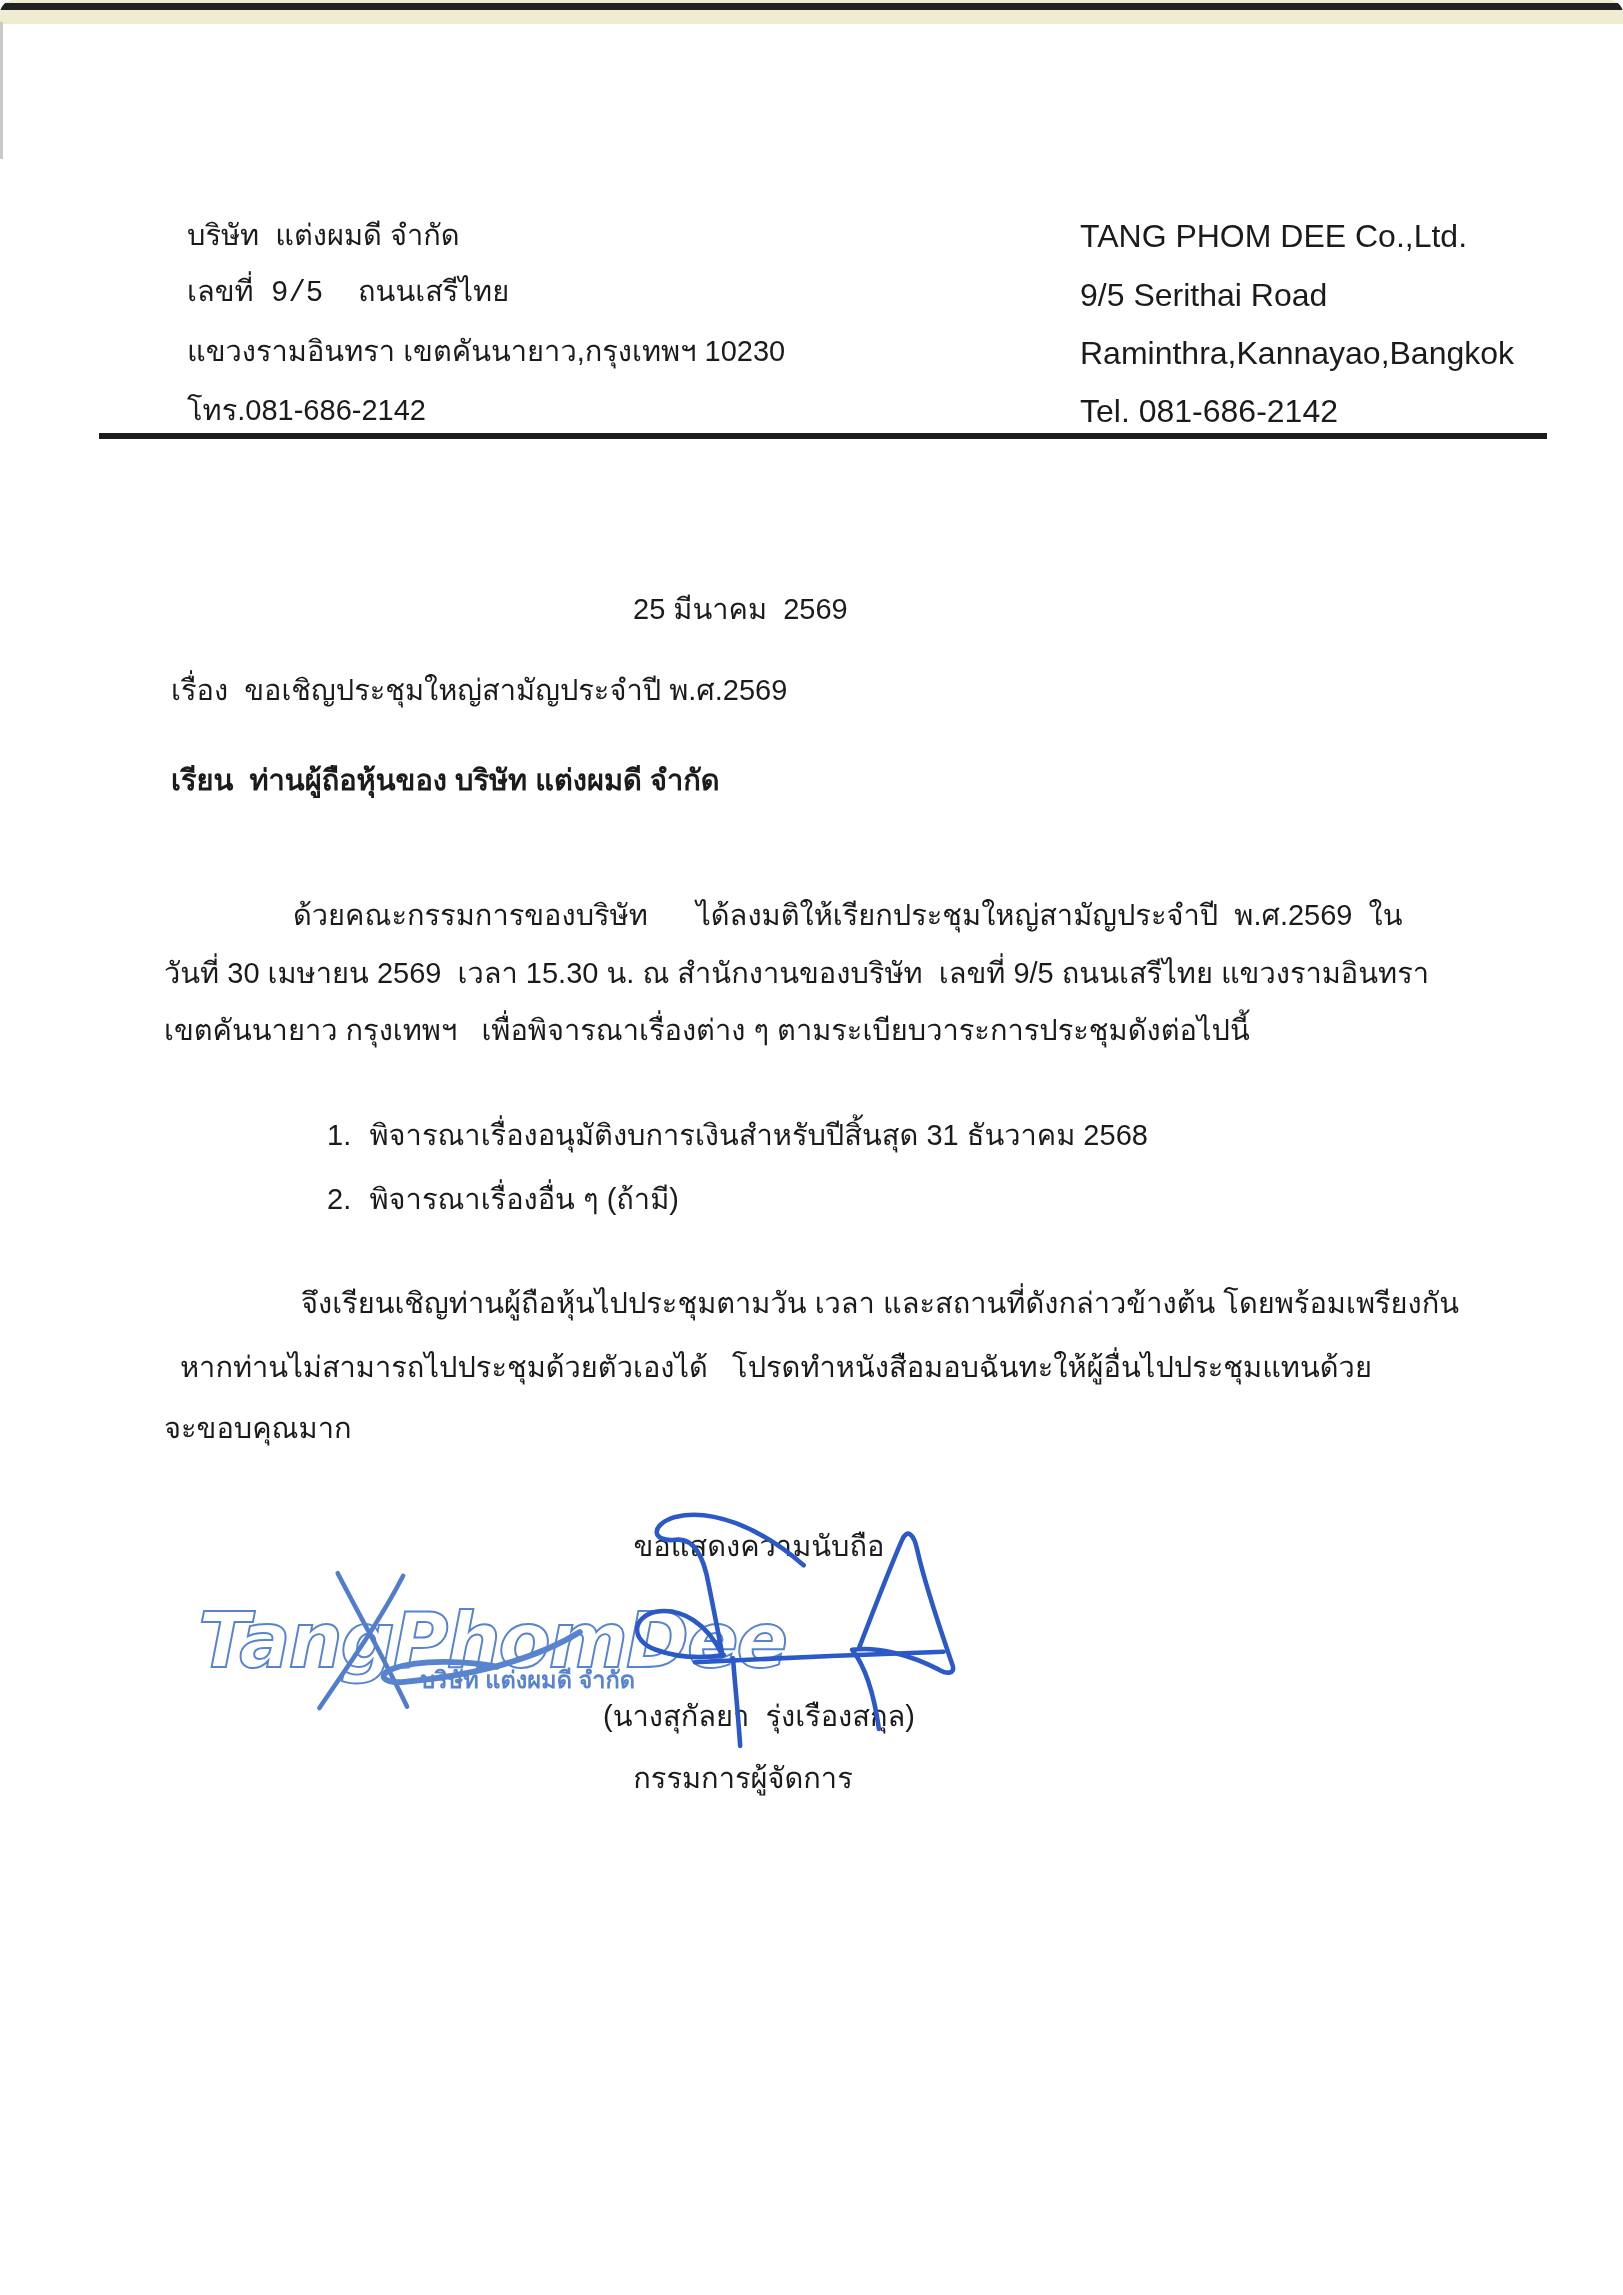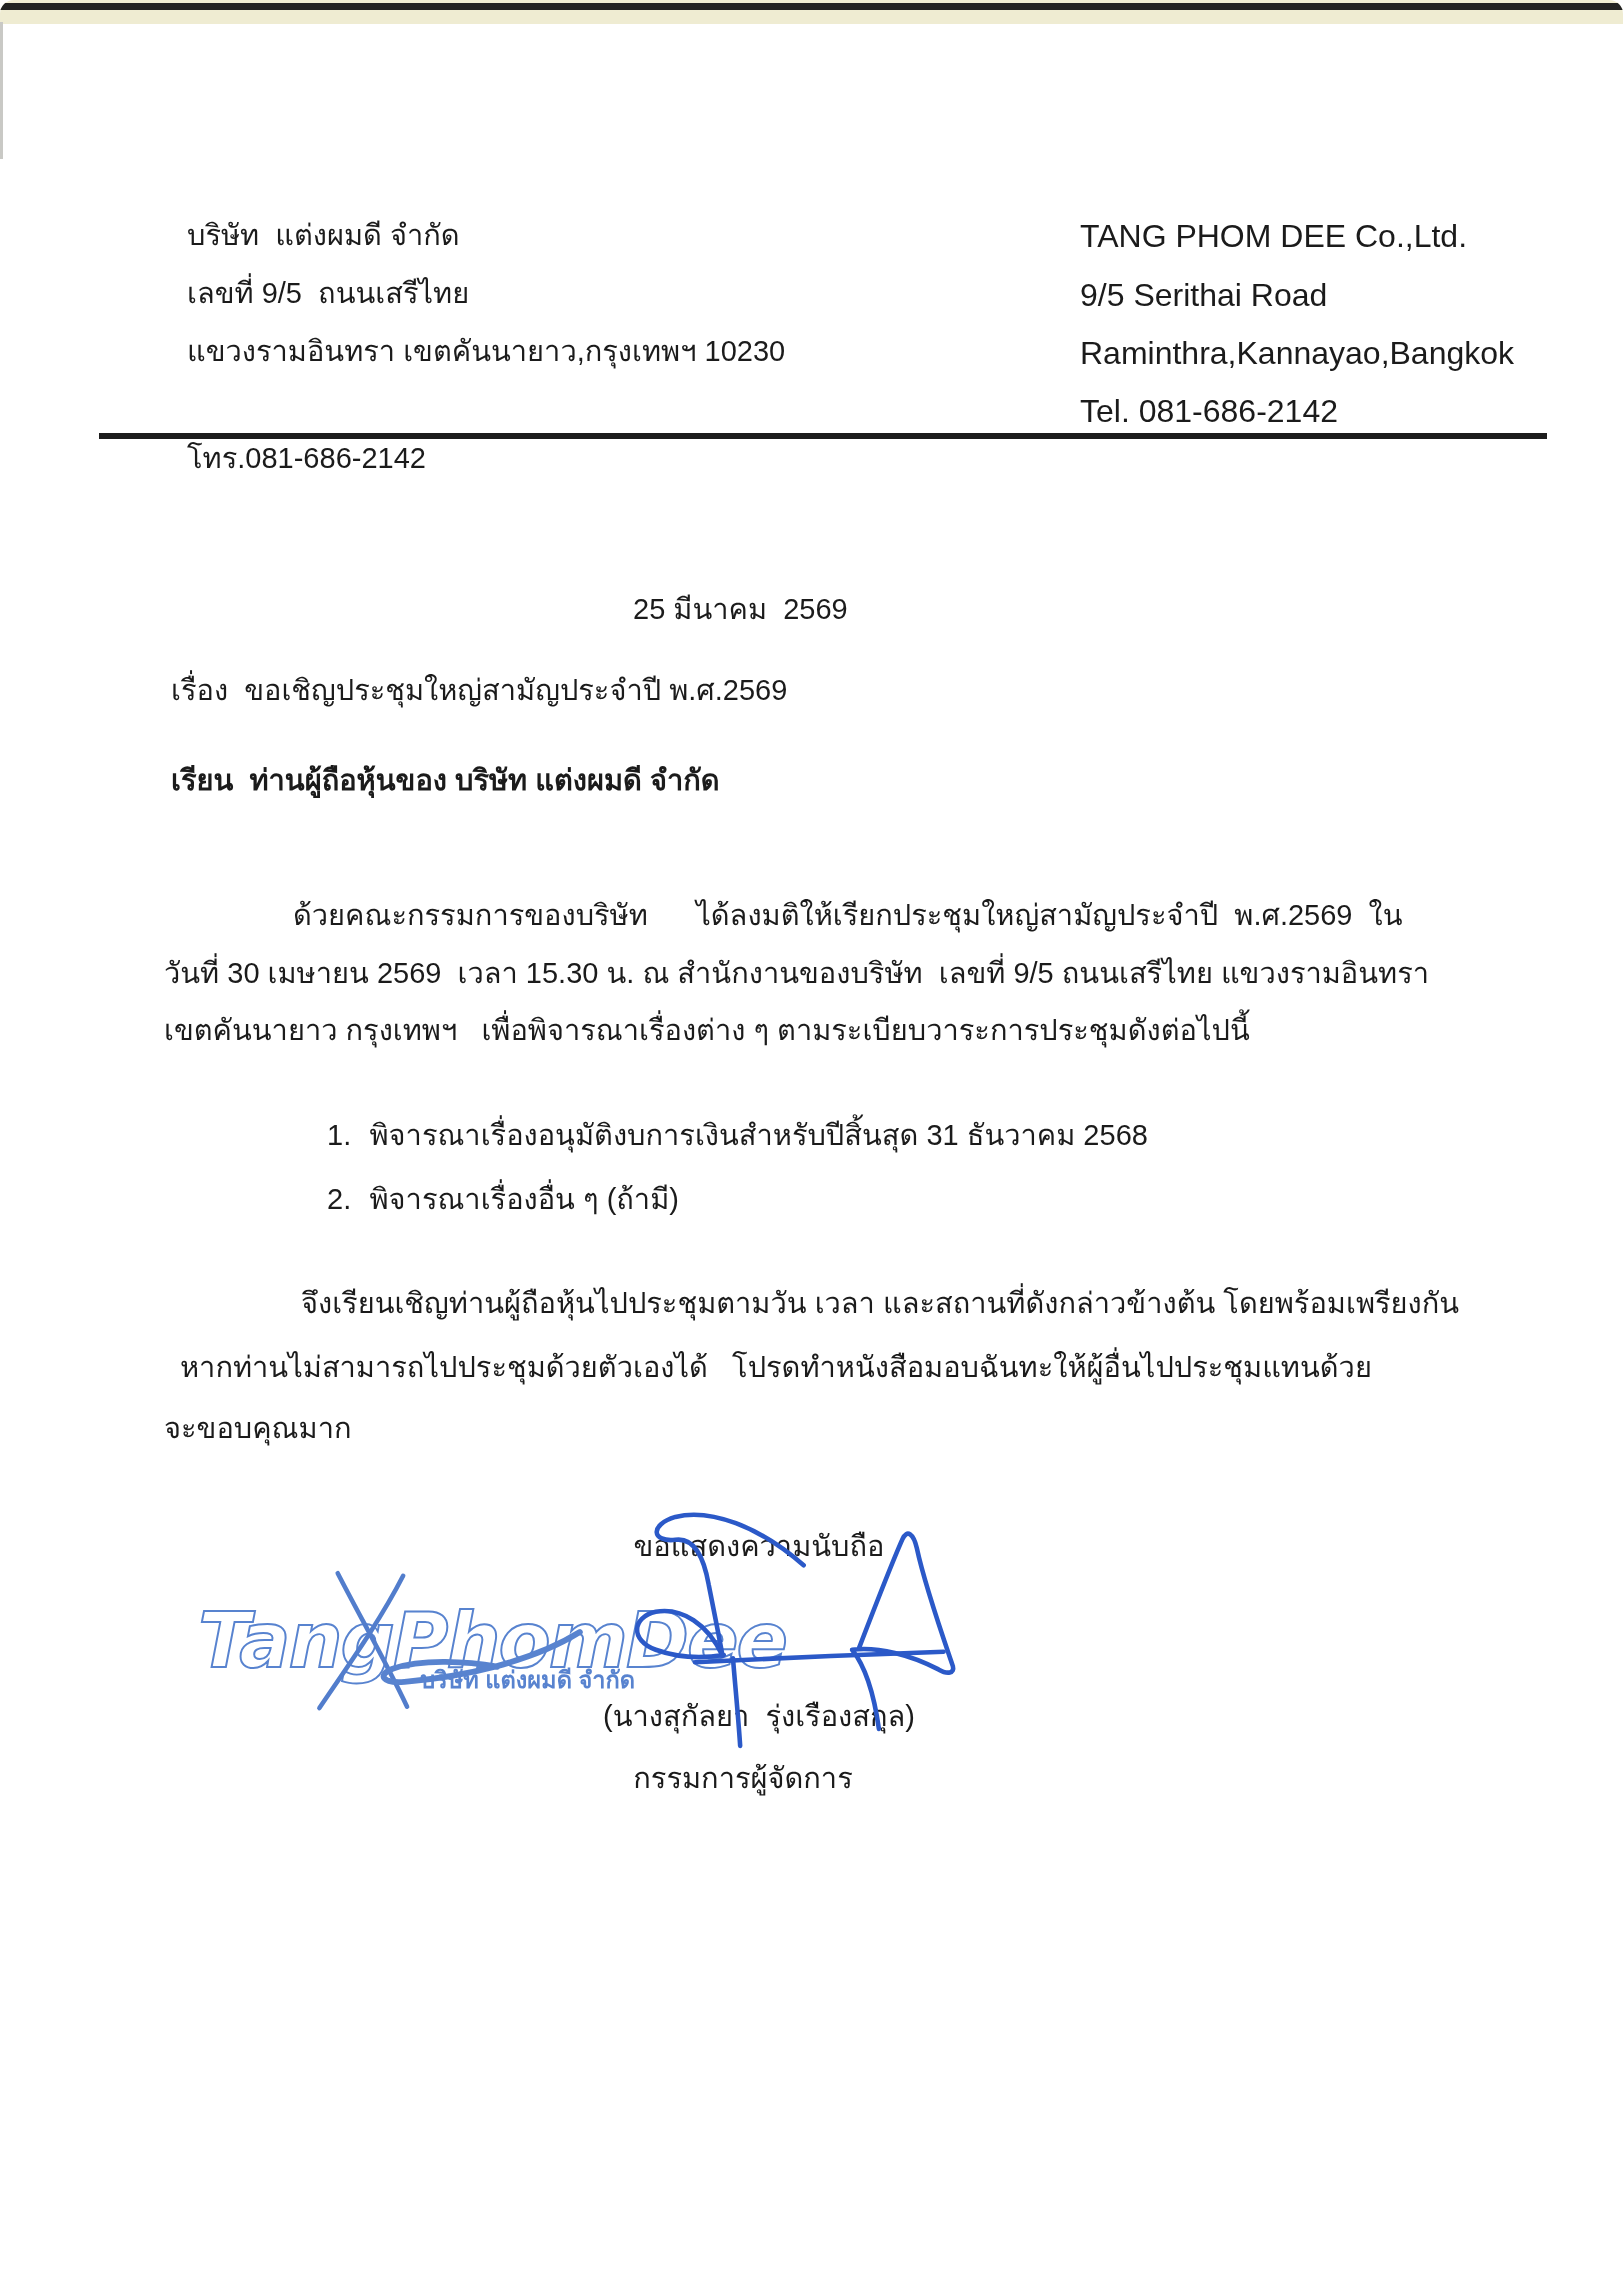--- a/index.html
+++ b/index.html
@@ -25,23 +25,23 @@
 </head>
 <body>
 
 <div class="page">
 
   <div class="scan-band"></div>
   <div class="scan-line"></div>
   <div class="edge-sliver"></div>
 
   <div class="abs thai" style="left:187px;top:218px;">บริษัท  แต่งผมดี จำกัด</div>
-  <div class="abs thai" style="left:187px;top:276px;">เลขที่ 9/5  ถนนเสรีไทย</div>
+  <div class="abs thai" style="left:187px;top:276px;font-family:Liberation Mono, monospace;">เลขที่ 9/5  ถนนเสรีไทย</div>
   <div class="abs thai" style="left:187px;top:334px;">แขวงรามอินทรา เขตคันนายาว,กรุงเทพฯ 10230</div>
-  <div class="abs thai" style="left:187px;top:393px;margin-top:48px;">โทร.081-686-2142</div>
+  <div class="abs thai" style="left:187px;top:393px;">โทร.081-686-2142</div>
 
   <div class="abs eng" style="left:1080px;top:219px;">TANG PHOM DEE Co.,Ltd.</div>
   <div class="abs eng" style="left:1080px;top:278px;">9/5 Serithai Road</div>
   <div class="abs eng" style="left:1080px;top:336px;">Raminthra,Kannayao,Bangkok</div>
   <div class="abs eng" style="left:1080px;top:394px;">Tel. 081-686-2142</div>
 
   <div class="rule"></div>
 
   <div class="abs thai" style="left:586px;top:592px;margin-left:47px;">25 มีนาคม  2569</div>
 

